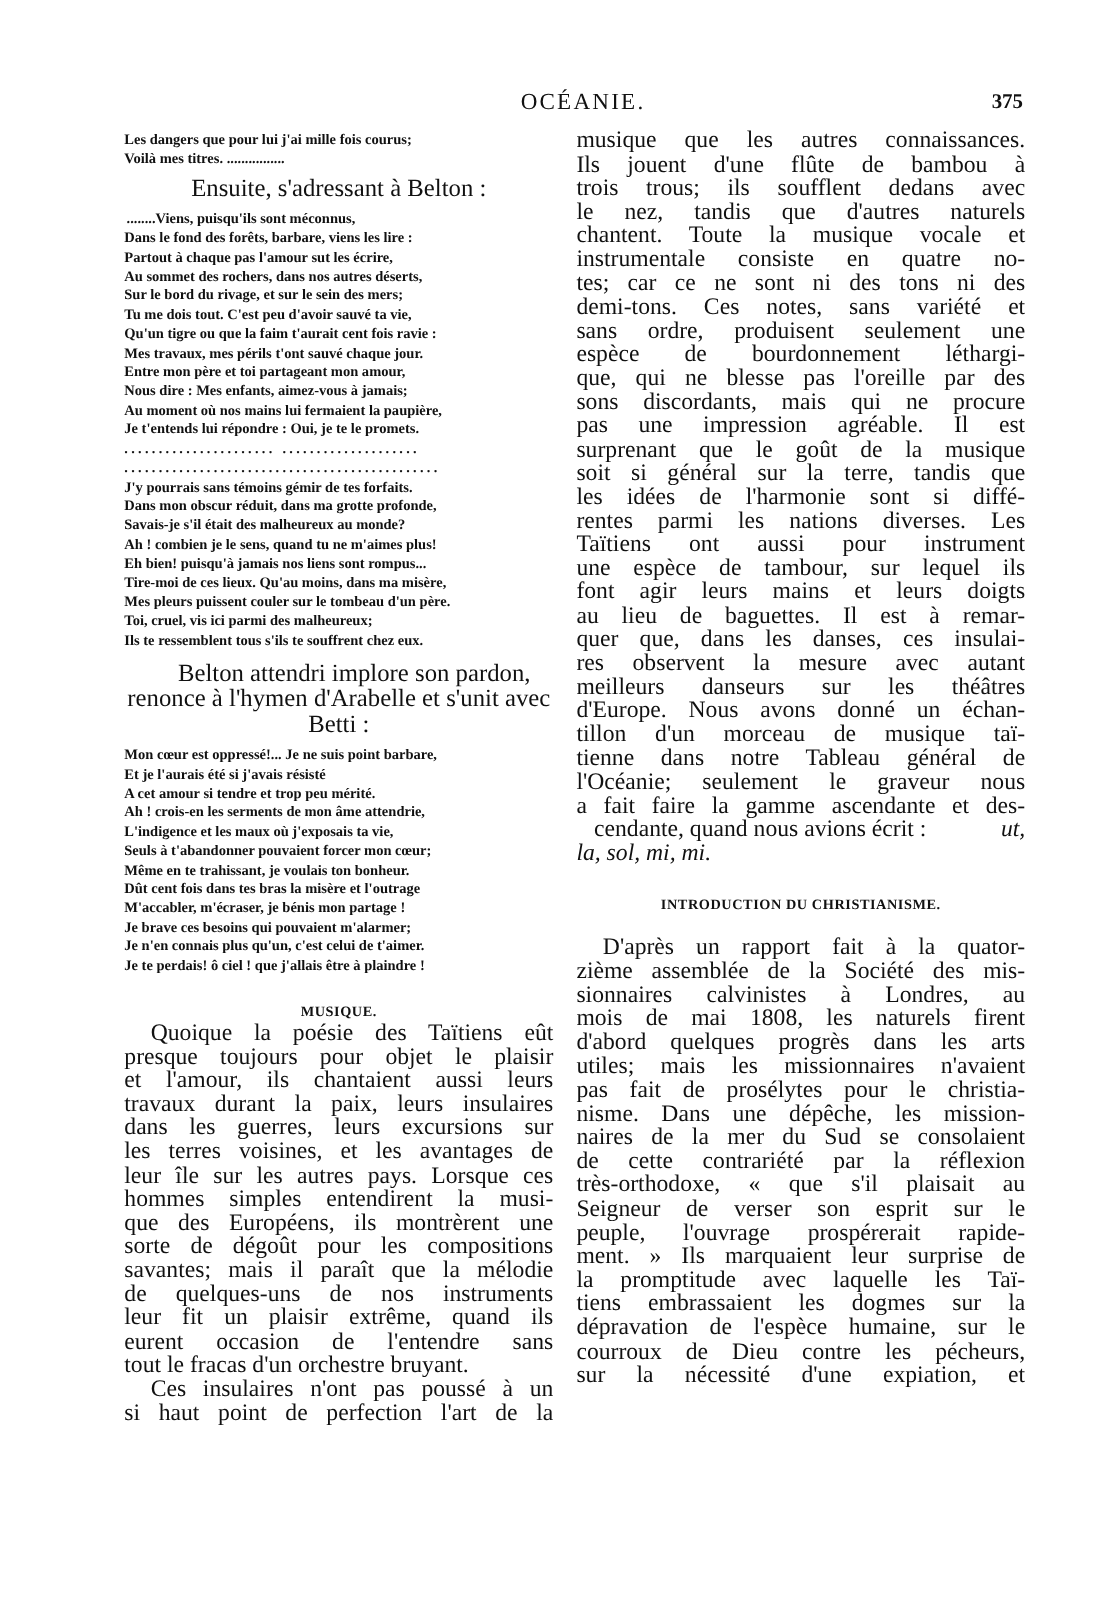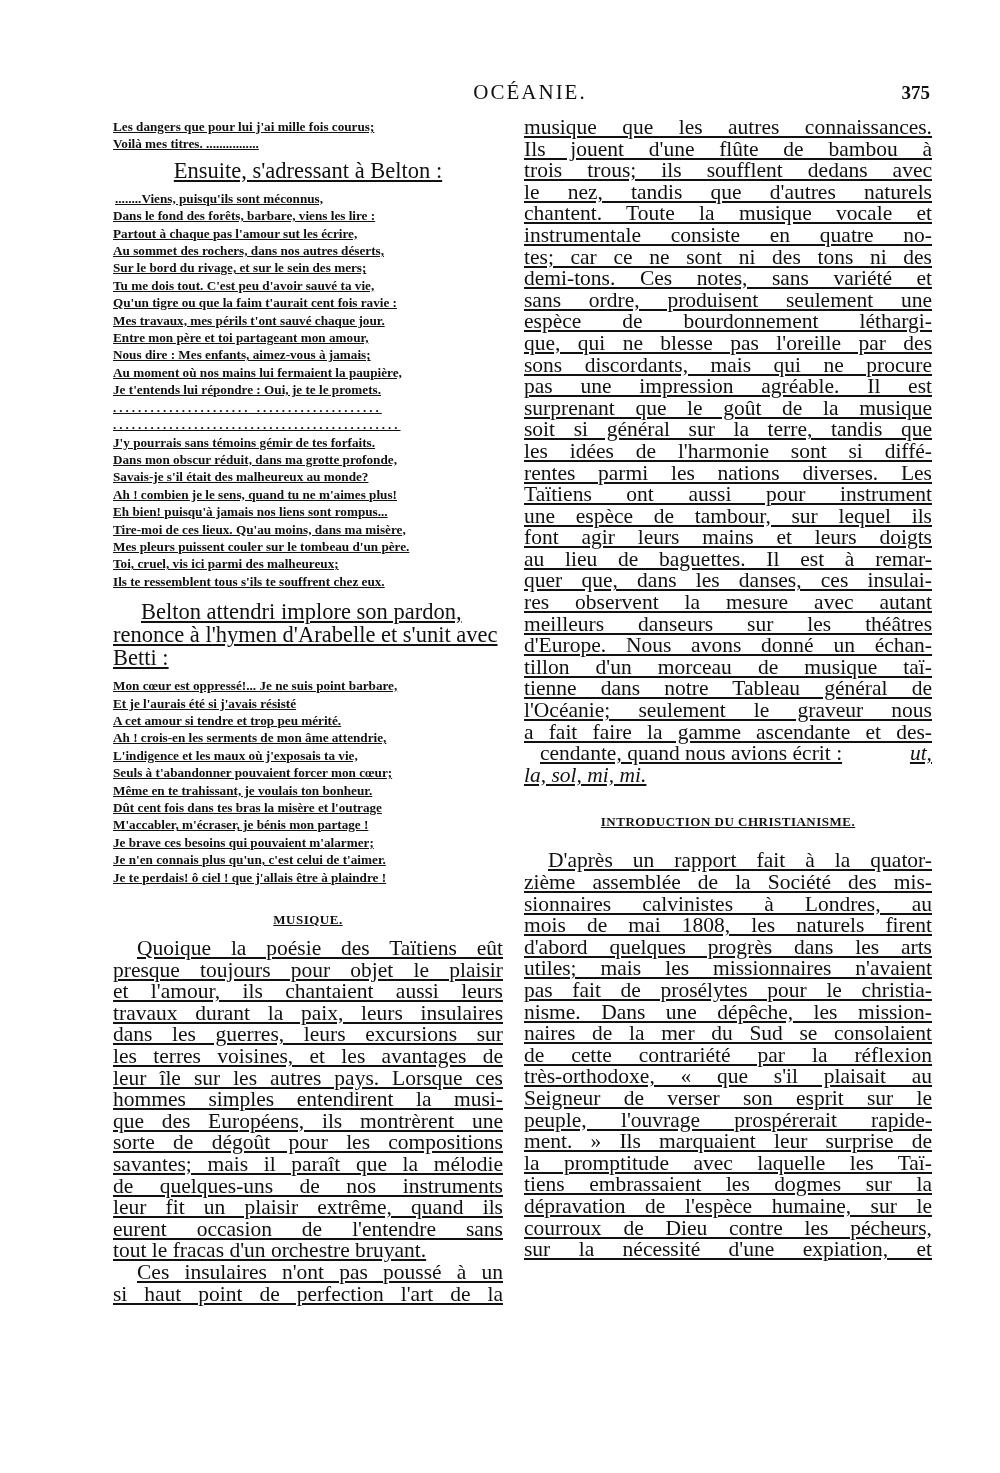--- a/index.html
+++ b/index.html
@@ -1,25 +1,25 @@
 <!DOCTYPE html>
 <html><head>
 <meta charset="utf-8">
 <style>
   html, body { margin:0; padding:0; background:#ffffff; }
   body { width:1000px; height:1473px; position:relative; overflow:hidden; color:#111; font-family:"Liberation Serif", "DejaVu Serif", serif; }
   .header-title { position:absolute; left:440px; width:180px; top:80px; text-align:center; font-size:21px; letter-spacing:2px; font-weight:normal; }
   .page-number { position:absolute; left:880px; width:50px; top:82px; text-align:right; font-size:19px; font-weight:bold; }
-  .col { position:absolute;text-decoration:underline; }
+  .col { position:absolute; }
   .col-left { left:113px; width:390px; top:118px; }
   .col-right { left:524px; width:408px; top:117px; }
   .verse { font-size:13.2px; font-weight:bold; line-height:17.4px; white-space:nowrap; }
   .verse .line { display:block; }
   .dots { display:block; letter-spacing:3px; font-size:13px; line-height:17.4px; white-space:nowrap; overflow:hidden; }
-  .stage { font-size:22.5px; line-height:23px; margin:8px 0 8px 0; }
+  .stage { font-size:22.5px; line-height:23px; margin:8px 0 8px 0;text-align:center; }
   .stage.centered { text-align:center; }
   .stage.indent { text-indent:28px; }
   .section-heading { font-size:13px; font-weight:bold; text-align:center; letter-spacing:0.5px; }
   .prose { font-size:21.5px; line-height:21.6px; }
   .prose .line { display:block; text-align:justify; text-align-last:justify; white-space:nowrap; }
   .prose .line.last { text-align-last:left; }
   .prose .line.indent { padding-left:24px; }
   .italic { font-style:italic; }
 </style>
 </head>
@@ -70,21 +70,21 @@
       <span class="line">Ah ! crois-en les serments de mon âme attendrie,</span>
       <span class="line">L'indigence et les maux où j'exposais ta vie,</span>
       <span class="line">Seuls à t'abandonner pouvaient forcer mon cœur;</span>
       <span class="line">Même en te trahissant, je voulais ton bonheur.</span>
       <span class="line">Dût cent fois dans tes bras la misère et l'outrage</span>
       <span class="line">M'accabler, m'écraser, je bénis mon partage !</span>
       <span class="line">Je brave ces besoins qui pouvaient m'alarmer;</span>
       <span class="line">Je n'en connais plus qu'un, c'est celui de t'aimer.</span>
       <span class="line">Je te perdais! ô ciel ! que j'allais être à plaindre !</span>
     </div>
-    <div class="section-heading" style="margin-top:26px;margin-bottom:10px;">MUSIQUE.</div>
+    <div class="section-heading" style="margin-top:26px;">MUSIQUE.</div>
     <div class="prose">
       <span class="line indent">Quoique la poésie des Taïtiens eût</span>
       <span class="line">presque toujours pour objet le plaisir</span>
       <span class="line">et l'amour, ils chantaient aussi leurs</span>
       <span class="line">travaux durant la paix, leurs insulaires</span>
       <span class="line">dans les guerres, leurs excursions sur</span>
       <span class="line">les terres voisines, et les avantages de</span>
       <span class="line">leur île sur les autres pays. Lorsque ces</span>
       <span class="line">hommes simples entendirent la musi-</span>
       <span class="line">que des Européens, ils montrèrent une</span>

